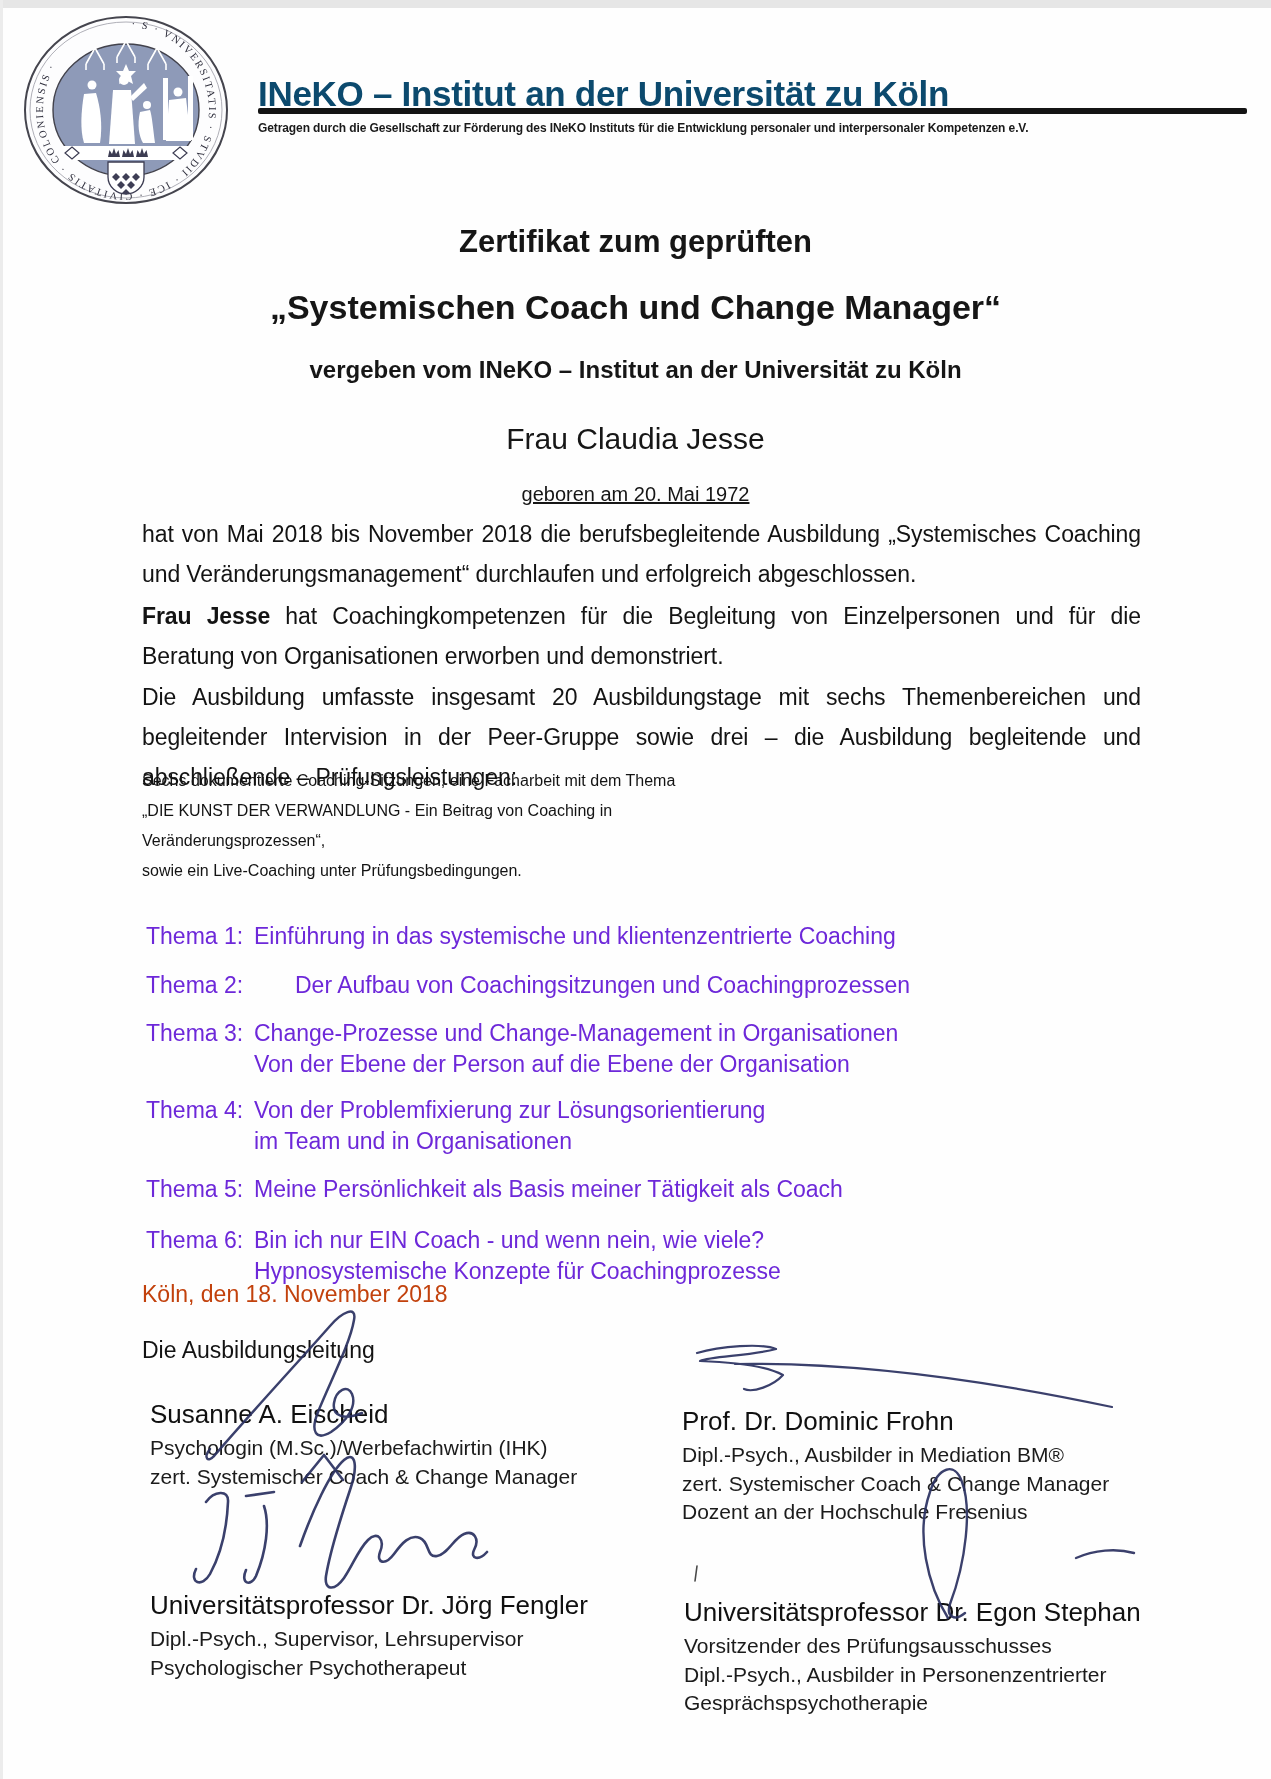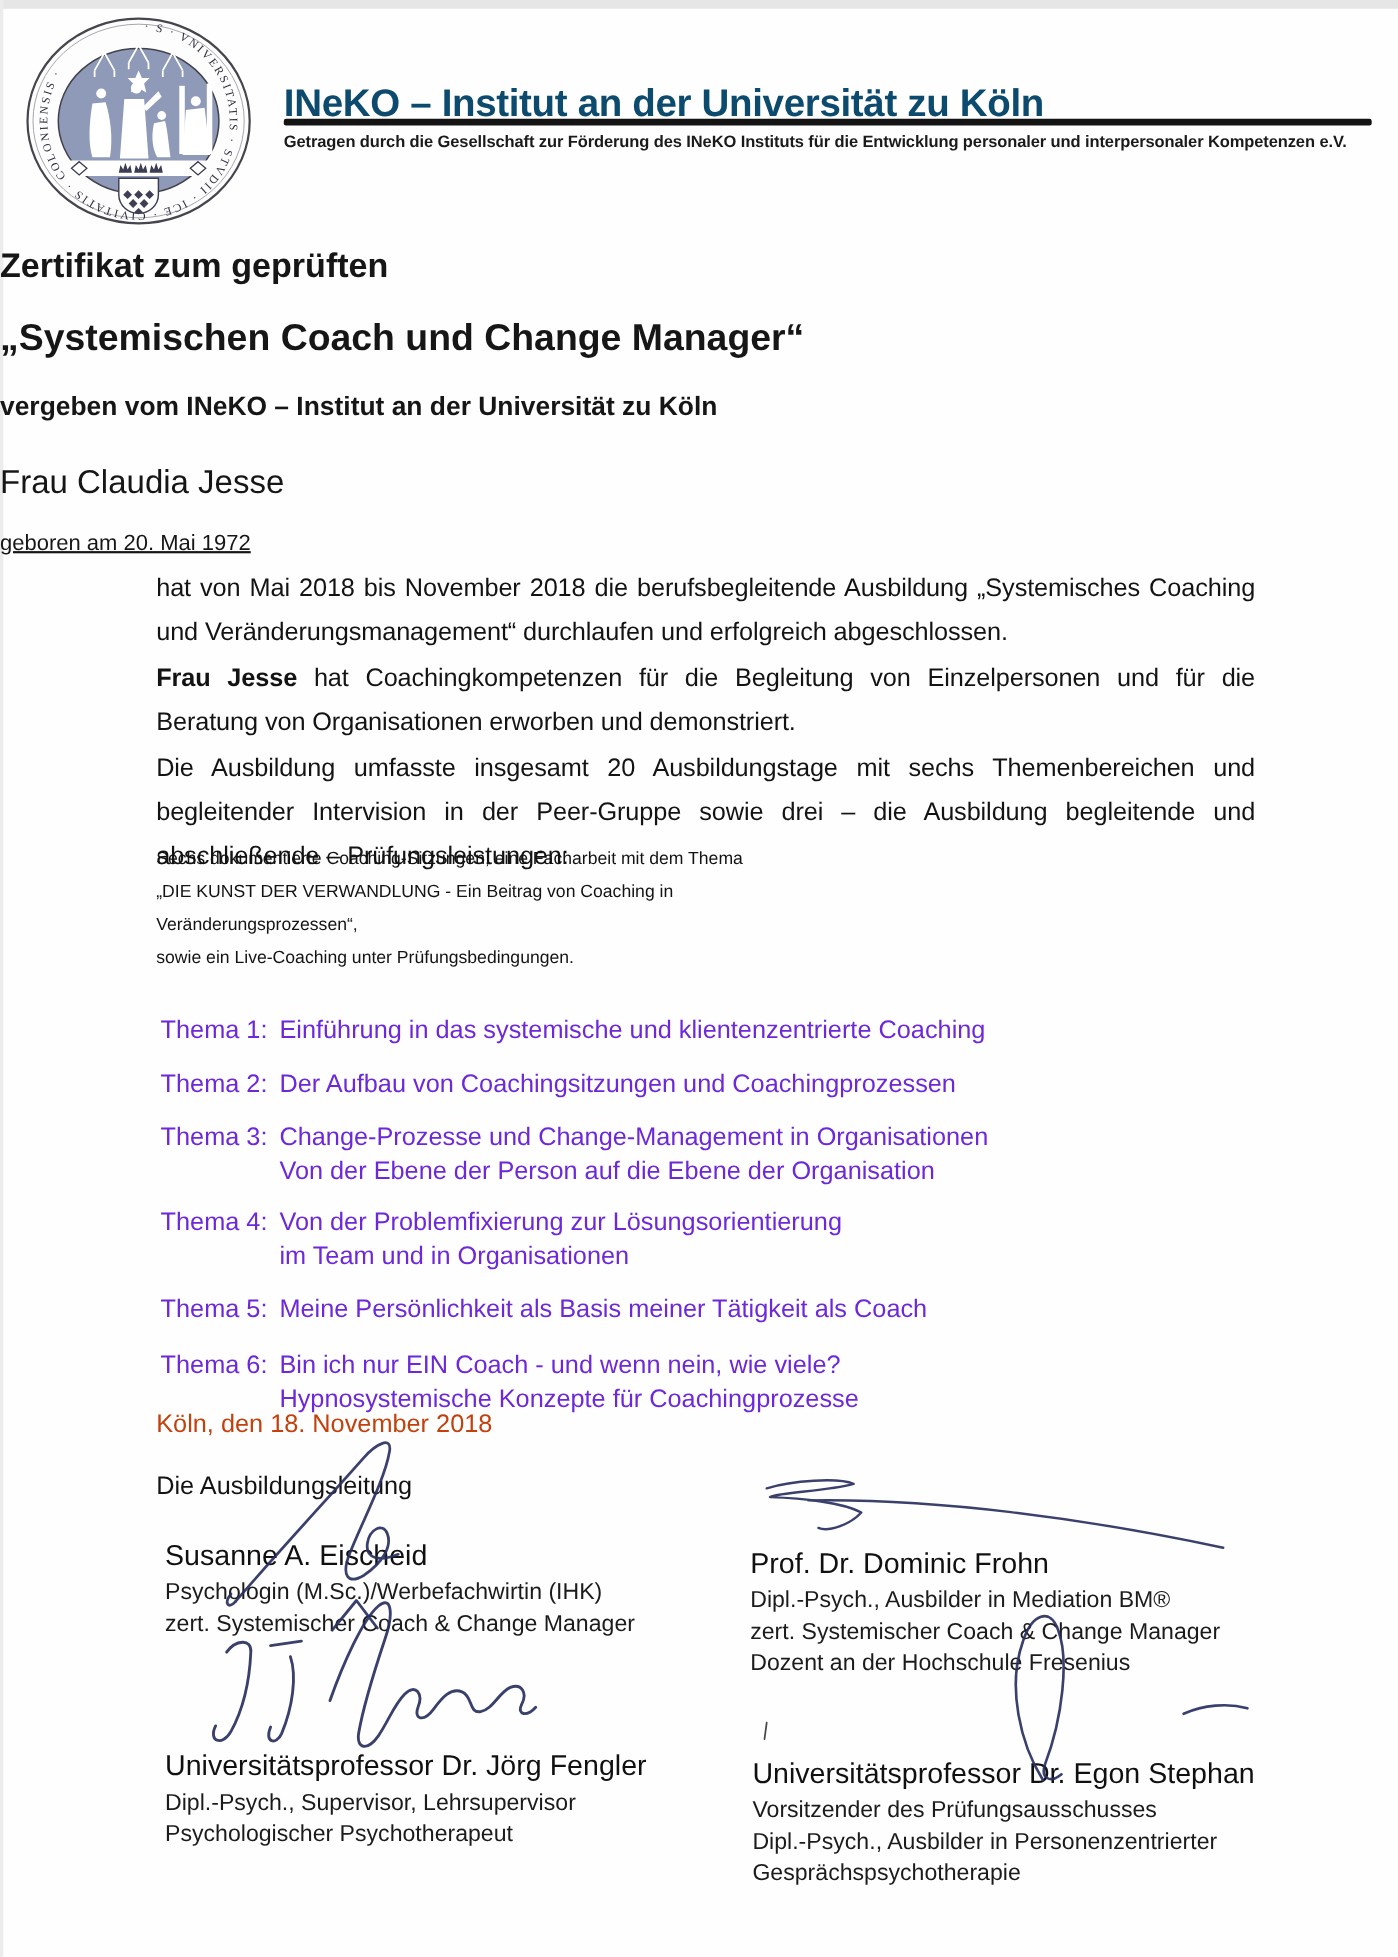--- a/index.html
+++ b/index.html
@@ -7,37 +7,37 @@
     position:relative; width:1271px; height:1779px; overflow:hidden;
     background:#fefefe; color:#161616;
     font-family:"Liberation Sans", sans-serif;
   }
   .abs{position:absolute;}
   .scan-top{left:0;top:0;width:1271px;height:8px;background:#e6e6e6;}
   .scan-left{left:0;top:0;width:3px;height:1779px;background:#ececec;}
 
   .hdr-title{left:258px;top:74px;font-size:35px;font-weight:700;letter-spacing:-0.3px;color:#0c4a6e;white-space:nowrap;}
   .hdr-rule{left:258px;top:108px;width:989px;height:6px;background:#141414;border-radius:2px;}
-  .hdr-sub{left:258px;top:121px;font-size:15px;font-weight:700;color:#1a1a1a;white-space:nowrap;letter-spacing:-0.1px;}
+  .hdr-sub{left:258px;top:121px;font-size:12px;font-weight:700;color:#1a1a1a;white-space:nowrap;letter-spacing:-0.1px;}
 
-  .cline{left:0;top:0;width:1271px;text-align:left;white-space:nowrap;}
+  .cline{left:0;top:0;width:1271px;text-align:center;white-space:nowrap;}
   .t-head {top:224px;font-size:31px;font-weight:700;}
   .t-desig{top:288px;font-size:34px;font-weight:700;}
   .t-issu {top:356px;font-size:24px;font-weight:700;}
   .t-name {top:422px;font-size:30px;font-weight:400;}
   .t-born {top:483px;font-size:20px;font-weight:400;text-decoration:underline;}
 
   .body-p{left:142px;width:999px;font-size:23px;line-height:40px;text-align:justify;letter-spacing:-0.1px;color:#131313;}
   .p1{top:514px;}
   .p2{top:596px;}
   .p3a{top:677px;}
   .p3b{left:142px;top:766px;font-size:16px;line-height:30px;color:#131313;white-space:pre-line;}
 
   .theme{left:146px;font-size:23px;line-height:31px;color:#6d28d9;display:grid;grid-template-columns:108px auto;white-space:pre-line;margin-top:29px;}
-  .th1{top:892px;} .th2{top:941px;} .th3{top:989px;} .th4{top:1066px;} .th5{top:1145px;} .th6{top:1196px;}
+  .th1{top:892px;} .th2{top:941px;gap:41px;} .th3{top:989px;} .th4{top:1066px;} .th5{top:1145px;} .th6{top:1196px;}
 
   .place-date{left:142px;top:1281px;font-size:23px;color:#c2410c;white-space:nowrap;}
   .lead{left:142px;top:1337px;font-size:23px;color:#131313;white-space:nowrap;}
 
   .signer{white-space:nowrap;color:#141414;}
   .signer .nm{font-size:26px;font-weight:400;color:#101010;}
   .signer .ln{font-size:21px;line-height:28.5px;white-space:pre-line;margin-top:4px;color:#1b1b1b;}
   .sg-eischeid{left:150px;top:1399px;}
   .sg-frohn{left:682px;top:1406px;}
   .sg-fengler{left:150px;top:1590px;}

